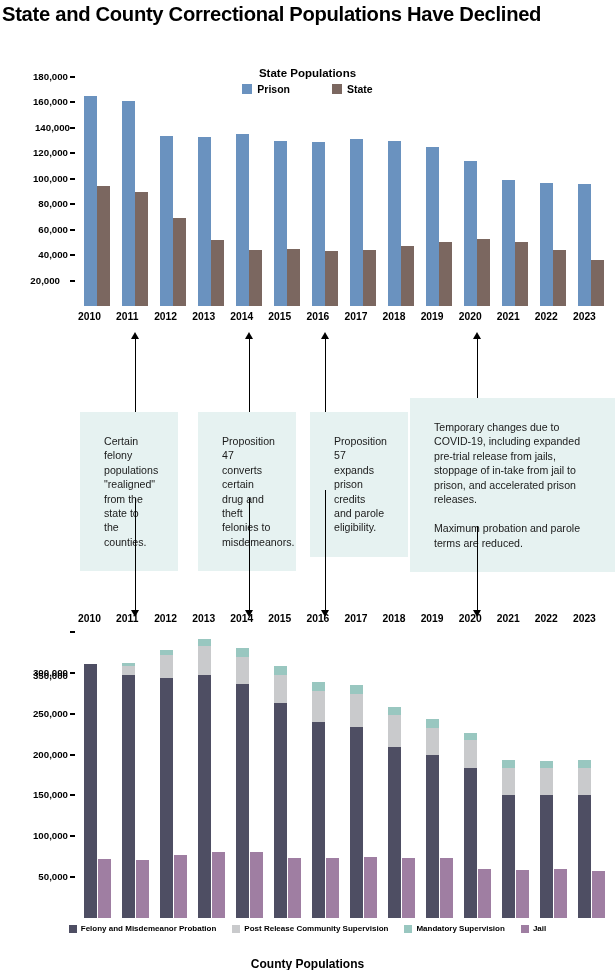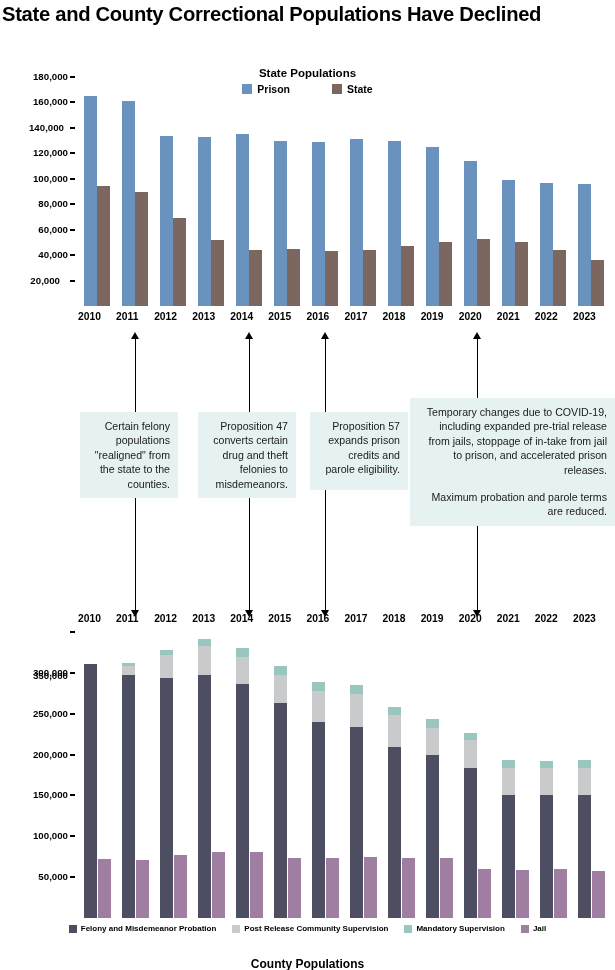--- a/index.html
+++ b/index.html
@@ -95,21 +95,21 @@
 
   
   .annot {
     position: absolute;
     background: #e6f2f1;
     color: #1a1a1a;
     font-size: 10.6px;
     line-height: 1.36;
     padding: 7px 8px 7px 9px;
   }
-  .annot p { margin: 0; text-align: right; }
+  .annot p { margin: 15px; }
   .annot p + p { margin-top: 13px; }
 
   .arrow-line {
     position: absolute;
     width: 1.2px;
     background: #000;
   }
   .arrow-head {
     position: absolute;
     width: 0; height: 0;
@@ -215,21 +215,21 @@
         <div class="ylabel" style="top: 173.111px; right: 10px;">40,000</div>
         <div class="ytick" style="top: 177.111px; left: 70px;"></div>
         <div class="ylabel" style="top: 147.667px; right: 10px;">60,000</div>
         <div class="ytick" style="top: 151.667px; left: 70px;"></div>
         <div class="ylabel" style="top: 122.222px; right: 10px;">80,000</div>
         <div class="ytick" style="top: 126.222px; left: 70px;"></div>
         <div class="ylabel" style="top: 96.7778px; right: 10px;">100,000</div>
         <div class="ytick" style="top: 100.778px; left: 70px;"></div>
         <div class="ylabel" style="top: 71.3333px; right: 10px;">120,000</div>
         <div class="ytick" style="top: 75.3333px; left: 70px;"></div>
-        <div class="ylabel" style="top: 45.8889px; right: 14px;">140,000</div>
+        <div class="ylabel" style="top: 45.8889px; right: 8px;">140,000</div>
         <div class="ytick" style="top: 49.8889px; left: 70px;"></div>
         <div class="ylabel" style="top: 20.4444px; right: 10px;">160,000</div>
         <div class="ytick" style="top: 24.4444px; left: 70px;"></div>
         <div class="ylabel" style="top: -5px; right: 10px;">180,000</div>
         <div class="ytick" style="top: -1px; left: 70px;"></div>
       </div>
 
     <div id="top-xaxis" style="position:absolute; left:78px; top:255px; width:533px; height:18px;">
         <div class="xlabel" style="left: 0px; width: 38.0714px; top: 2px;">2010</div>
         <div class="xlabel" style="left: 38.0714px; width: 38.0714px; top: 2px;">2011</div>

